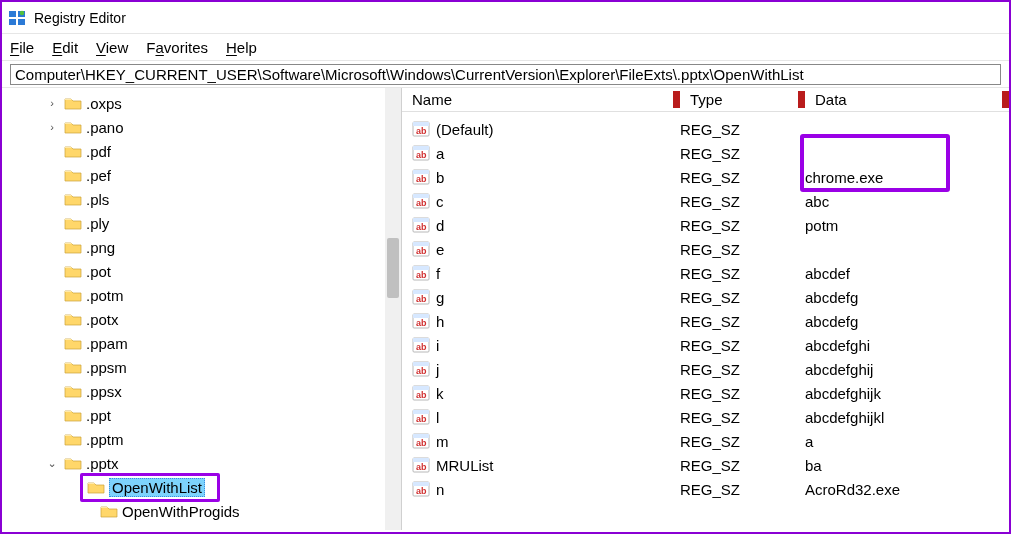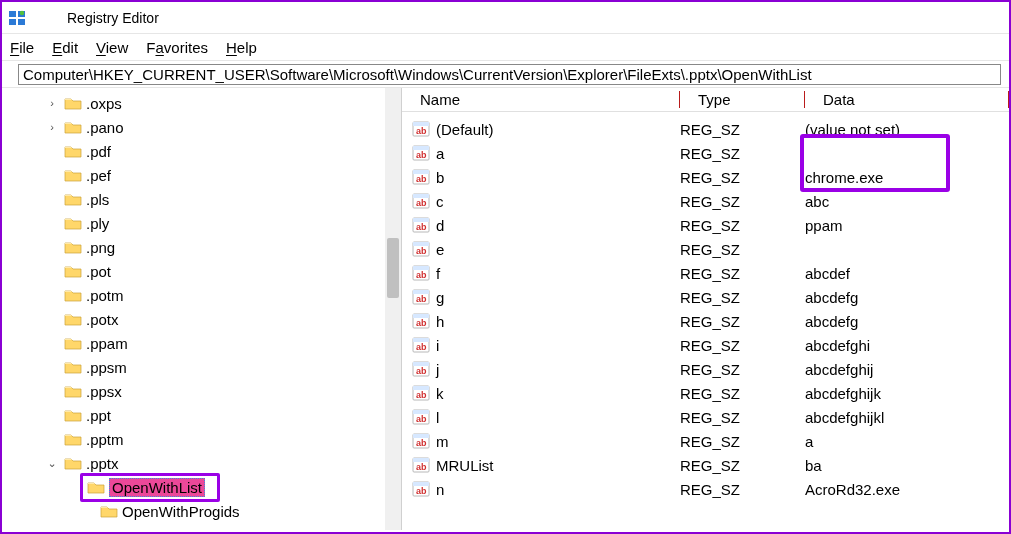--- a/index.html
+++ b/index.html
@@ -1,39 +1,39 @@
 <!DOCTYPE html>
 <html><head>
 <meta charset="utf-8">
 <style>
   * { box-sizing: border-box; margin: 0; padding: 0; }
   body { font-family: "Segoe UI", Arial, sans-serif; font-size: 15px; background: #fff; width: 1011px; height: 534px; overflow: hidden; border: 2px solid #8a00d4; position: relative; }
   .titlebar { display: flex; align-items: center; height: 32px; padding: 0 6px; border-bottom: 1px solid #e6e6e6; }
   .titlebar .appicon { width: 18px; height: 18px; margin-right: 8px; }
-  .titlebar .title { font-size: 14px; margin-left: 33px; }
+  .titlebar .title { font-size: 14px; }
   .menubar { display: flex; align-items: center; gap: 18px; padding: 2px 8px; height: 26px; }
   .menubar span { font-size: 15px; }
   .menubar .ul { text-decoration: underline; text-underline-offset: 2px; }
   .addrbar { height: 28px; border-top: 1px solid #e6e6e6; border-bottom: 1px solid #e6e6e6; padding: 2px 8px; display: flex; align-items: center; font-size: 15px; background: #fff; }
-  .addr { border: 1px solid #888; width: 100%; padding: 1px 4px; font-size: 15px; margin-left: 8px; }
+  .addr { border: 1px solid #888; width: 100%; padding: 1px 4px; font-size: 15px; }
   .content { display: flex; height: calc(100% - 88px); }
   .tree { width: 400px; border-right: 1px solid #d0d0d0; overflow: hidden; position: relative; padding-top: 3px; }
   .scroll-track { position: absolute; right: 0; top: 0; bottom: 0; width: 16px; background: #f0f0f0; }
   .scroll-thumb { position: absolute; left: 2px; right: 2px; top: 150px; height: 60px; background: #c0c0c0; border-radius: 2px; }
   .tree-inner { padding-left: 42px; }
   .trow { display: flex; align-items: center; height: 24px; gap: 4px; white-space: nowrap; }
   .exp { width: 16px; text-align: center; color: #555; font-size: 11px; }
   .folder { width: 18px; height: 14px; }
   .tlabel { font-size: 15px; }
   .indent1 { padding-left: 20px; }
   .hl1 { border: 3px solid #9a00e6; border-radius: 2px; }
-  .sel { background: #ec4899; border: 1px dotted #3a8de0; padding: 0 2px; }
+  .sel { background: #7dd3fc; border: 1px dotted #3a8de0; padding: 0 2px; }
   .list { flex: 1; overflow: hidden; }
   .lhead { display: flex; height: 24px; align-items: center; border-bottom: 1px solid #e0e0e0; background: #fff; font-size: 15px; }
-  .lhead > div { padding-left: 18px; border-right: 1px solid #b91c1c; }
+  .lhead > div { padding-left: 10px; border-right: 7px solid #b91c1c; }
   .col-n { width: 278px; }
   .col-t { width: 125px; }
   .col-d { flex: 1; }
   .lrows { padding-top: 2px; }
   .lrow { display: flex; align-items: flex-end; height: 24px; font-size: 15px; }
   .lrow .col-n { display: flex; align-items: center; }
   .vicon { width: 18px; height: 18px; margin: 0 6px 0 10px; flex-shrink: 0; }
   .hl2 { position: absolute; border: 4px solid #9a00e6; border-radius: 3px; pointer-events: none; }
 </style>
 </head>
@@ -235,21 +235,20 @@
         <div class="lrow">
           <div class="col-n">
             <svg class="vicon" viewBox="0 0 18 18">
    <rect x="1" y="2" width="16" height="14" rx="1" fill="#fff" stroke="#b8b8b8"></rect>
    <rect x="1" y="2" width="16" height="4" fill="#d7e8ff"></rect>
    <text x="4" y="14" font-size="9" fill="#d03030" font-weight="bold">ab</text>
   </svg>
             <span>(Default)</span>
           </div>
           <div class="col-t">REG_SZ</div>
-          <div class="col-d">(value not set)</div>
         </div>
         <div class="lrow">
           <div class="col-n">
             <svg class="vicon" viewBox="0 0 18 18">
    <rect x="1" y="2" width="16" height="14" rx="1" fill="#fff" stroke="#b8b8b8"></rect>
    <rect x="1" y="2" width="16" height="4" fill="#d7e8ff"></rect>
    <text x="4" y="14" font-size="9" fill="#d03030" font-weight="bold">ab</text>
   </svg>
             <span>a</span>
           </div>
@@ -282,21 +281,21 @@
         <div class="lrow">
           <div class="col-n">
             <svg class="vicon" viewBox="0 0 18 18">
    <rect x="1" y="2" width="16" height="14" rx="1" fill="#fff" stroke="#b8b8b8"></rect>
    <rect x="1" y="2" width="16" height="4" fill="#d7e8ff"></rect>
    <text x="4" y="14" font-size="9" fill="#d03030" font-weight="bold">ab</text>
   </svg>
             <span>d</span>
           </div>
           <div class="col-t">REG_SZ</div>
-          <div class="col-d">ppam</div>
+          <div class="col-d">potm</div>
         </div>
         <div class="lrow">
           <div class="col-n">
             <svg class="vicon" viewBox="0 0 18 18">
    <rect x="1" y="2" width="16" height="14" rx="1" fill="#fff" stroke="#b8b8b8"></rect>
    <rect x="1" y="2" width="16" height="4" fill="#d7e8ff"></rect>
    <text x="4" y="14" font-size="9" fill="#d03030" font-weight="bold">ab</text>
   </svg>
             <span>e</span>
           </div>

